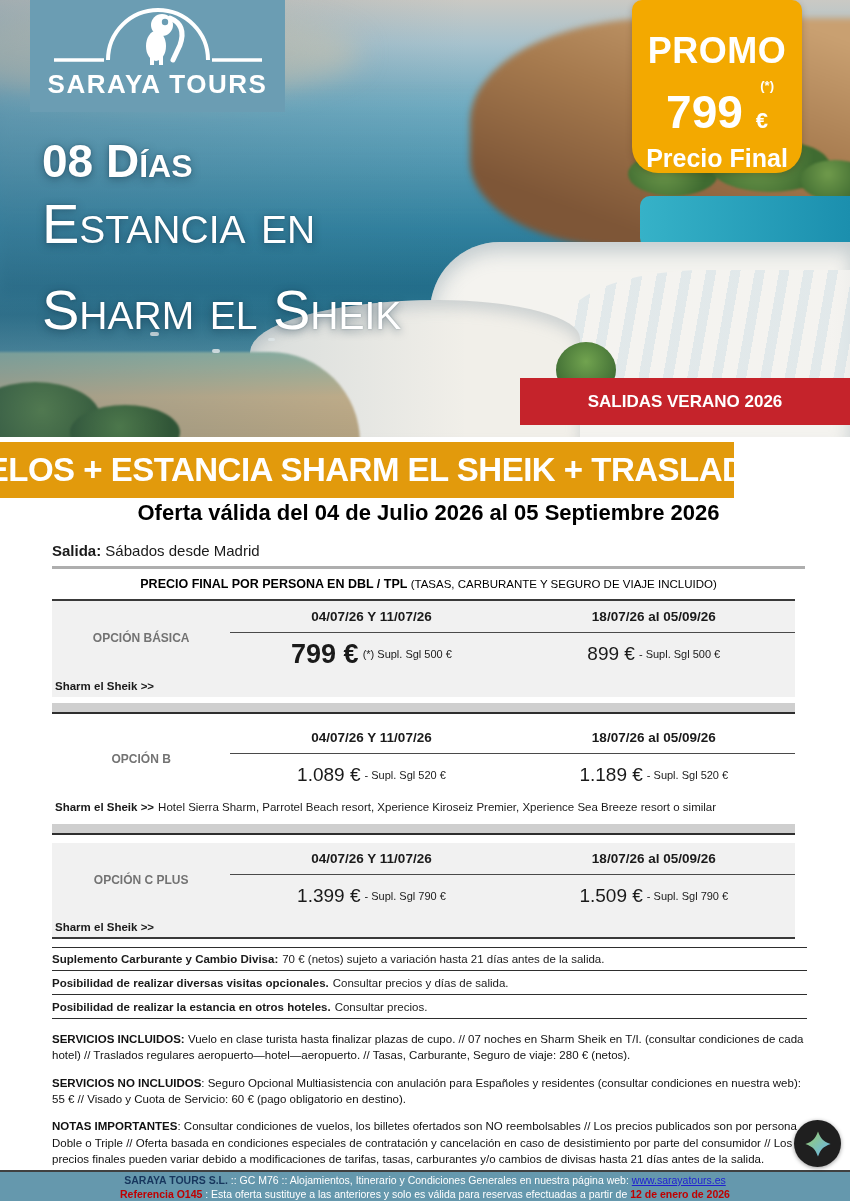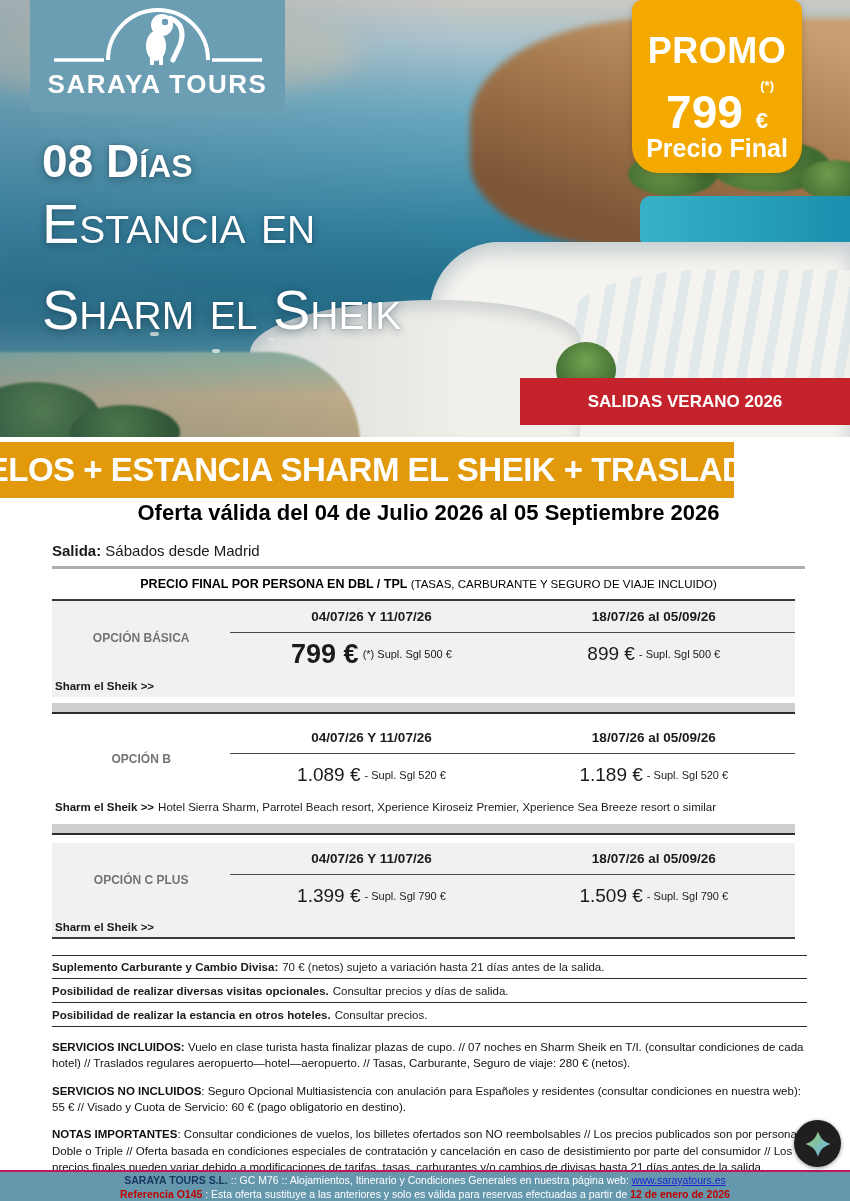--- a/index.html
+++ b/index.html
@@ -49,21 +49,21 @@
   .ht1 { top:138px; font-size:46px; font-weight:bold; }
   .ht2 { top:196px; font-size:56px; }
   .ht3 { top:282px; font-size:56px; }
 
   .promo { position:absolute; left:632px; top:0; width:170px; height:173px; background:#f3a900;
     border-radius:10px 10px 26px 26px; color:#fff; text-align:center; box-shadow:0 2px 6px rgba(60,40,0,.25); }
   .promo-label { font-size:36px; font-weight:bold; margin-top:30px; letter-spacing:.5px; }
   .promo-ast { font-size:13px; font-weight:bold; text-align:right; padding-right:28px; margin-top:6px; }
   .promo-price { font-size:46px; font-weight:bold; line-height:.85; }
   .promo-price .cur { font-size:22px; font-weight:bold; }
-  .promo-final { font-size:25px; font-weight:bold; margin-top:2px; }
+  .promo-final { font-size:25px; font-weight:bold; margin-top:12px; }
 
   .red-banner { position:absolute; left:520px; top:378px; width:330px; height:47px; background:#c5232b;
     color:#fff; font-size:17px; font-weight:bold; display:flex; align-items:center; justify-content:center; white-space:nowrap; }
 
   
   .main-banner { margin-top:5px; width:734px; height:56px; background:#e29a0c; color:#fff;
     font-size:33px; font-weight:bold; letter-spacing:-.5px; display:flex; align-items:center; justify-content:center; white-space:nowrap; }
 
   
   .content { padding:0 45px 0 52px; }
@@ -85,32 +85,32 @@
   .date-cell { height:32px; display:flex; align-items:center; justify-content:center;
     font-size:13.5px; font-weight:bold; border-bottom:1.5px solid #4a4a4a; }
   .price-cell { height:42px; display:flex; align-items:center; justify-content:center; white-space:nowrap; }
   .price-big-promo { font-size:27px; font-weight:bold; }
   .price-big { font-size:19px; }
   .price-small { font-size:11px; margin-left:4px; }
   .hotels { width:743px; height:22px; display:flex; align-items:center; font-size:11.5px; padding-left:3px; white-space:nowrap; }
   .hotels b { font-weight:bold; margin-right:4px; }
   .sep-bar { margin-top:6px; width:743px; height:11px; background:#cfcfcf; border-bottom:2px solid #2e2e2e; }
 
-  .notes { margin-top:16px; width:755px; }
+  .notes { margin-top:8px; width:755px; }
   .note-row { height:24px; display:flex; align-items:center; font-size:11.5px; border-bottom:1.5px solid #2e2e2e; white-space:nowrap; }
   .note-row:first-child { border-top:1.5px solid #2e2e2e; }
   .note-row b { font-weight:bold; margin-right:4px; }
 
   .paras { margin-top:12px; width:755px; }
   .para { font-size:11.5px; line-height:1.42; margin-bottom:11px; color:#111; }
   .para b { font-weight:bold; }
 
   
   .footer { position:absolute; left:0; bottom:0; width:850px; height:31px; background:#6598ad;
-    border-top:2px solid #be185d; text-align:center; font-size:10.5px; color:#fff; padding-top:2px; line-height:1.3; }
+    border-top:2px solid #404040; text-align:center; font-size:10.5px; color:#fff; padding-top:2px; line-height:1.3; }
   .footer .f-bold { color:#17365d; font-weight:bold; }
   .footer .f-link { color:#1f1fd0; text-decoration:underline; cursor:pointer; }
   .footer .f-red { color:#c00000; font-weight:bold; }
 
   .badge { position:absolute; left:794px; top:1120px; width:47px; height:47px; border-radius:50%;
     background:#1f1f1f; display:flex; align-items:center; justify-content:center; box-shadow:0 1px 4px rgba(0,0,0,.4); }
 </style>
 </head>
 <body>
 

